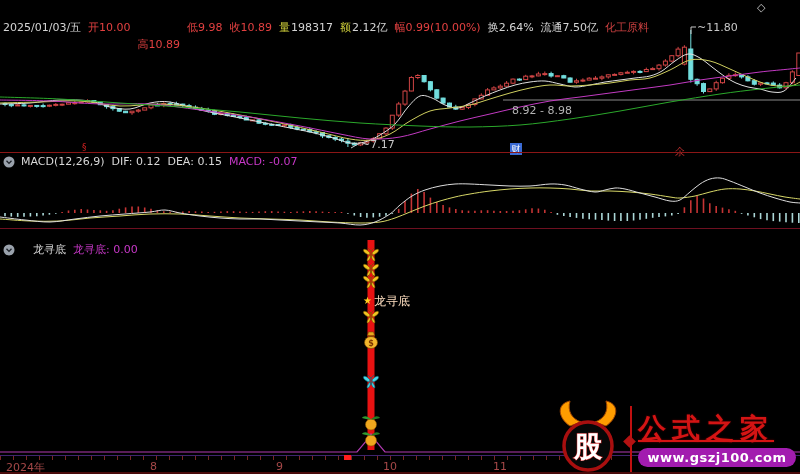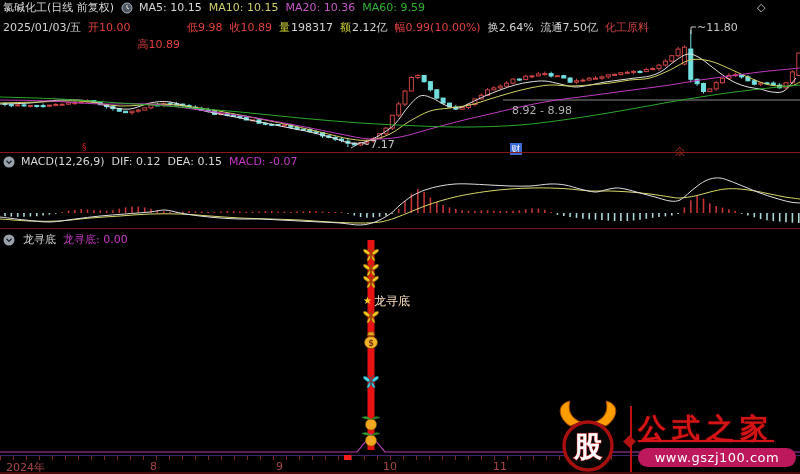--- a/index.html
+++ b/index.html
@@ -17,22 +17,22 @@
   #axis{position:absolute;left:0;top:455px;width:800px;height:19px;}
   #axis-ticks{position:absolute;left:0;top:1px;width:620px;height:4px;
       background:repeating-linear-gradient(to right,#7a2828 0,#7a2828 1px,transparent 1px,transparent 13px);}
   .axis-label{position:absolute;top:5px;font-size:11px;color:#a54848;}
   #axis-signal-marker{position:absolute;left:344px;top:0;width:7px;height:5px;background:#ff1e1e;}
   #logo{position:absolute;left:548px;top:398px;width:252px;height:76px;}
   #logo-divider{position:absolute;left:82px;top:8px;width:2px;height:66px;background:#c01010;}
   #logo-diamond{position:absolute;left:77px;top:39px;width:9px;height:9px;background:#b41212;transform:rotate(45deg);}
   #logo-name{position:absolute;left:90px;top:12px;width:160px;font-family:"DejaVu Serif","Liberation Serif",serif;
              font-weight:bold;font-size:28px;letter-spacing:6px;color:#d41414;text-shadow:0 0 2px #5a0000;text-decoration:underline;}
-  #logo-url{position:absolute;left:90px;top:50px;width:158px;height:19px;background:#be185d;border-radius:10px;
-            color:#fff;font-size:13px;font-weight:normal;text-align:center;line-height:19px;letter-spacing:0.5px;}
+  #logo-url{position:absolute;left:90px;top:50px;width:158px;height:19px;background:#a21caf;border-radius:10px;
+            color:#fff;font-size:13px;font-weight:bold;text-align:center;line-height:19px;letter-spacing:0.5px;}
   #corner-diamond{position:absolute;left:757px;top:1px;font-size:11px;color:#c8c8c8;}
 </style>
 </head>
 <body>
 
 <div id="screen">
 
   <svg id="chart-svg" viewBox="0 0 800 474">
     <g id="g-candles">
         <line x1="503" y1="100" x2="800" y2="100" stroke="#8a8a8a" stroke-width="1"></line>
@@ -466,28 +466,20 @@
           <path d="M0,-3.5 C4,-8 8,-7 9,-5 C5,-3.5 2,-3.5 0,-3.5 Z" fill="#237a23"></path>
         </g>
         <g transform="translate(371,439)">
           <circle cx="0" cy="1.5" r="5.5" fill="#f0a81e" stroke="#8a5800" stroke-width="0.6"></circle>
           <path d="M0,-3.5 C-4,-8 -8,-7 -9,-5 C-5,-3.5 -2,-3.5 0,-3.5 Z" fill="#2f9a2f"></path>
           <path d="M0,-3.5 C4,-8 8,-7 9,-5 C5,-3.5 2,-3.5 0,-3.5 Z" fill="#237a23"></path>
         </g>
       </g>
   </svg>
 
-  <div class="hdr" style="top:1px">
-    <span style="color:#d8d8d8">氯碱化工(日线 前复权)</span>
-    <svg class="mini-icon" viewBox="0 0 12 12">
-      <circle cx="6" cy="6" r="5" fill="#4a5560" stroke="#a8b2bc" stroke-width="1"></circle>
-      <path d="M6,3 L6,6 L8.2,7" stroke="#dddddd" stroke-width="1" fill="none"></path>
-    </svg>
-    <span id="ma-tokens" style="margin:0"><span style="color: rgb(216, 216, 216);">MA5: 10.15</span><span style="color: rgb(207, 207, 106);">MA10: 10.15</span><span style="color: rgb(200, 88, 200);">MA20: 10.36</span><span style="color: rgb(50, 180, 50);">MA60: 9.59</span></span>
-  </div>
   <div class="hdr" id="info-tokens" style="top:4px">
       <span style="color: rgb(212, 212, 212);">2025/01/03/五</span>
       <span style="color: rgb(226, 64, 64);">开10.00</span>
       <span style="color: rgb(226, 64, 64); margin-top: 34px;">高10.89</span>
       <span style="color: rgb(226, 64, 64);">低9.98</span>
       <span style="color: rgb(226, 64, 64);">收10.89</span>
       <span class="tight" style="color: rgb(207, 207, 58);">量</span>
       <span style="color: rgb(212, 212, 212);">198317</span>
       <span class="tight" style="color: rgb(207, 207, 58);">额</span>
       <span style="color: rgb(212, 212, 212);">2.12亿</span>
@@ -515,21 +507,21 @@
     <span id="macd-tokens" style="margin:0"><span style="color: rgb(216, 216, 216);">MACD(12,26,9)</span><span style="color: rgb(216, 216, 216);">DIF: 0.12</span><span style="color: rgb(216, 216, 216);">DEA: 0.15</span><span style="color: rgb(200, 56, 200);">MACD: -0.07</span></span>
   </div>
 
   <div class="sep" style="top:228px;background:#6e1020"></div>
 
   <div class="hdr" style="top:231px">
     <svg class="mini-icon" viewBox="0 0 12 12">
       <circle cx="6" cy="6" r="5.5" fill="#9aa2ac"></circle>
       <polyline points="3.5,4.8 6,7.4 8.5,4.8" fill="none" stroke="#1a1f26" stroke-width="1.3"></polyline>
     </svg>
-    <span id="signal-tokens" style="margin:2px"><span style="color: rgb(216, 216, 216);">龙寻底</span><span style="color: rgb(200, 56, 200);">龙寻底: 0.00</span></span>
+    <span id="signal-tokens" style="margin:12px"><span style="color: rgb(216, 216, 216);">龙寻底</span><span style="color: rgb(200, 56, 200);">龙寻底: 0.00</span></span>
   </div>
 
   <div class="ann" style="left:374px;top:293px;font-size:12px;color:#ffdfc0">龙寻底</div>
 
   <div class="sep" style="top:455px;background:#40246e"></div>
 
   <div id="axis">
     <div id="axis-ticks"></div>
     <div id="axis-signal-marker"></div>
     <span class="axis-label" style="left:6px">2024年</span>

